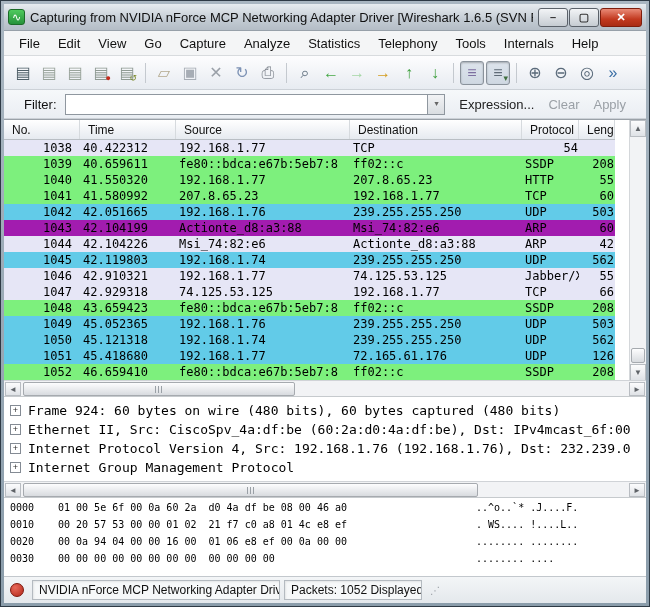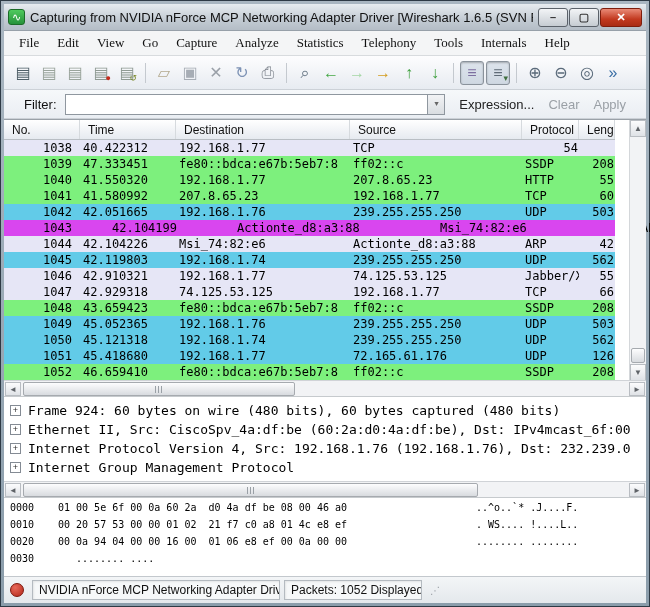--- a/index.html
+++ b/index.html
@@ -14,21 +14,21 @@
              color:#fff; font-size:11px; line-height:14px; text-align:center; }
   .title { font-size:13px; color:#111; white-space:nowrap; overflow:hidden; flex:1; }
   .capbtns { display:flex; margin-left:4px; }
   .capbtn { width:30px; height:19px; border:1px solid #5a6169; border-radius:3px; margin-left:1px;
             background:linear-gradient(#f2f4f6,#c6ccd2); color:#333; font-size:11px; font-weight:bold;
             display:flex; align-items:center; justify-content:center; }
   .capbtn.close { width:42px; background:linear-gradient(#e98a76,#c2391f 60%,#a92c14);
                   border-color:#7e1d0c; color:#fff; }
   
   .menubar { height:25px; background:#f4f5f6; border-bottom:1px solid #d8dbde;
-             display:flex; align-items:center; padding-left:6px;font-family:Liberation Serif, serif; }
+             display:flex; align-items:center; padding-left:6px; }
   .menuitem { font-size:13px; color:#111; padding:3px 9px; }
   
   .toolbar { height:34px; background:linear-gradient(#fdfdfe,#e7ebf1); border-bottom:1px solid #ccd1d7;
              display:flex; align-items:center; padding-left:6px; }
   .tbtn { width:24px; height:24px; margin:0 1px; display:flex; align-items:center; justify-content:center;
           position:relative; border:1px solid transparent; border-radius:3px; }
   .tbtn .g { font-size:16px; line-height:1; }
   .tbtn .badge { position:absolute; right:1px; bottom:1px; font-size:9px; line-height:1; }
   .tbtn.pressed { border-color:#8a929b; background:linear-gradient(#dde4ec,#cfd8e2); box-shadow:inset 0 1px 2px rgba(0,0,0,.25); }
   .tsep { width:1px; height:20px; background:#c4c9cf; margin:0 5px; }
@@ -206,36 +206,36 @@
     </div>
     <span class="filterbtn">Expression...</span>
     <span class="filterbtn disabled">Clear</span>
     <span class="filterbtn disabled">Apply</span>
   </div>
 
   <div class="listwrap">
     <div class="hdrrow cols" id="hdrrow">
         <div class="hdrcell">No.</div>
         <div class="hdrcell">Time</div>
+        <div class="hdrcell">Source</div>
         <div class="hdrcell">Destination</div>
-        <div class="hdrcell">Source</div>
         <div class="hdrcell">Protocol</div>
         <div class="hdrcell">Length</div>
       </div>
     <div id="rows">
         <div class="prow cols" style="background: rgb(230, 230, 246);">
           <div class="pcell num">1038</div>
           <div class="pcell ">40.422312</div>
           <div class="pcell ">192.168.1.77</div>
           <div class="pcell ">TCP</div>
           <div class="pcell len">54</div>
         </div>
         <div class="prow cols" style="background: rgb(125, 240, 125);">
           <div class="pcell num">1039</div>
-          <div class="pcell ">47.333451</div>
+          <div class="pcell ">40.659611</div>
           <div class="pcell ">fe80::bdca:e67b:5eb7:8</div>
           <div class="pcell ">ff02::c</div>
           <div class="pcell ">SSDP</div>
           <div class="pcell len">208</div>
         </div>
         <div class="prow cols" style="background: rgb(125, 240, 125);">
           <div class="pcell num">1040</div>
           <div class="pcell ">41.550320</div>
           <div class="pcell ">192.168.1.77</div>
           <div class="pcell ">207.8.65.23</div>
@@ -251,21 +251,21 @@
           <div class="pcell len">60</div>
         </div>
         <div class="prow cols" style="background: rgb(98, 203, 232);">
           <div class="pcell num">1042</div>
           <div class="pcell ">42.051665</div>
           <div class="pcell ">192.168.1.76</div>
           <div class="pcell ">239.255.255.250</div>
           <div class="pcell ">UDP</div>
           <div class="pcell len">503</div>
         </div>
-        <div class="prow cols" style="background: #d946ef; gap: 29px;">
+        <div class="prow cols" style="background: #a21caf;">
           <div class="pcell num">1043</div>
           <div class="pcell ">42.104199</div>
           <div class="pcell ">Actionte_d8:a3:88</div>
           <div class="pcell ">Msi_74:82:e6</div>
           <div class="pcell ">ARP</div>
           <div class="pcell len">60</div>
         </div>
         <div class="prow cols" style="background: rgb(230, 230, 246);">
           <div class="pcell num">1044</div>
           <div class="pcell ">42.104226</div>
@@ -374,21 +374,21 @@
   <div class="hscroll">
     <div class="harrow left">◄</div>
     <div class="hthumb" style="left:19px; width:455px;"></div>
     <div class="harrow right">►</div>
   </div>
 
   <div class="hexpane" id="hexpane">
       <div class="hexrow"><div class="hexoff">0000</div><div class="hexbytes">01 00 5e 6f 00 0a 60 2a  d0 4a df be 08 00 46 a0</div><div class="hexascii">..^o..`* .J....F.</div></div>
       <div class="hexrow"><div class="hexoff">0010</div><div class="hexbytes">00 20 57 53 00 00 01 02  21 f7 c0 a8 01 4c e8 ef</div><div class="hexascii">. WS.... !....L..</div></div>
       <div class="hexrow"><div class="hexoff">0020</div><div class="hexbytes">00 0a 94 04 00 00 16 00  01 06 e8 ef 00 0a 00 00</div><div class="hexascii">........ ........</div></div>
-      <div class="hexrow"><div class="hexoff">0030</div><div class="hexascii">........ ....</div></div>
+      <div class="hexrow"><div class="hexoff">0030</div><div class="hexbytes">00 00 00 00 00 00 00 00  00 00 00 00</div><div class="hexascii">........ ....</div></div>
     </div>
 
   <div class="statusbar">
     <div class="expert"></div>
     <div class="statsec s1">NVIDIA nForce MCP Networking Adapter Drive</div>
     <div class="statsec s2">Packets: 1052 Displayed:</div>
     <span class="grip">⋰</span>
   </div>
 
 </div>

